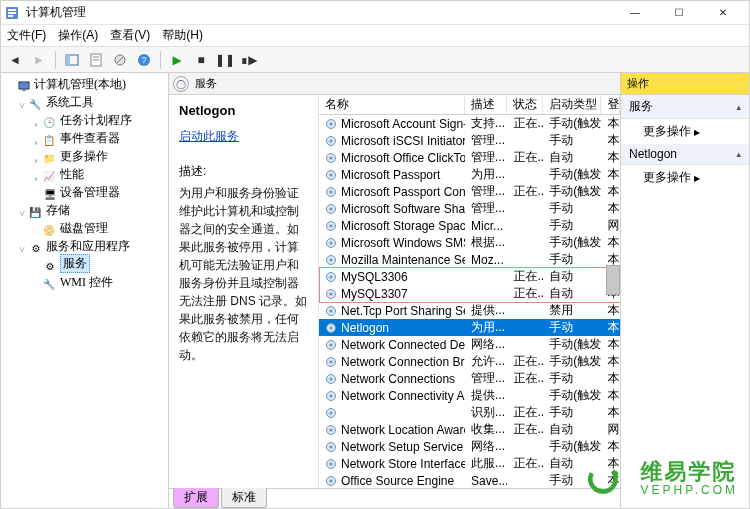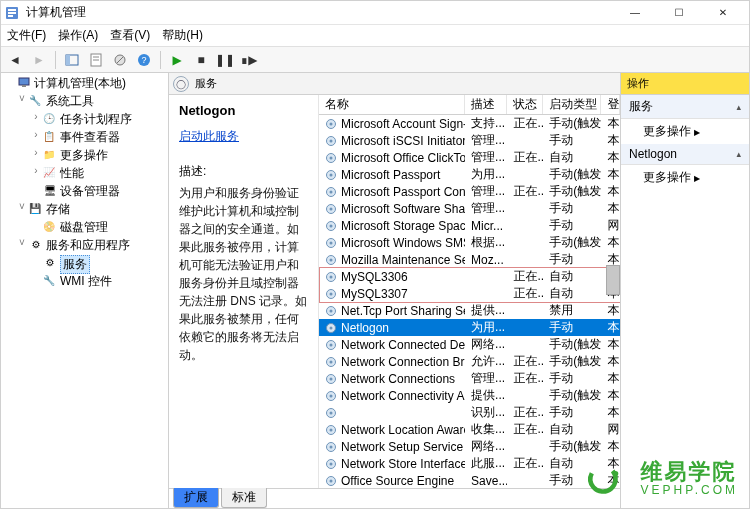--- a/index.html
+++ b/index.html
@@ -18,21 +18,21 @@
   .titlebar { display:flex; align-items:center; height:24px; padding:0 4px; border-bottom:1px solid #e5e5e5; background:#fff;}
   .titlebar .title { margin-left:4px; font-size:12px; }
   .titlebar .spacer { flex:1; }
   .winbtn { width:44px; height:24px; display:flex; align-items:center; justify-content:center; font-size:10px; color:#222;}
   .menubar { height:22px; display:flex; align-items:center; gap:12px; padding:0 6px; font-size:12px; border-bottom:1px solid #e0e0e0;}
   .toolbar { height:26px; display:flex; align-items:center; gap:4px; padding:0 4px; border-bottom:1px solid #d0d0d0; background:#f7f7f7;}
   .tbtn { width:20px; height:20px; display:flex; align-items:center; justify-content:center; border:1px solid transparent; font-size:12px; color:#333; }
   .tsep { width:1px; height:18px; background:#ccc; margin:0 2px;}
   .body { flex:1; display:flex; min-height:0; }
   .tree-pane { width:168px; border-right:1px solid #d0d0d0; overflow:auto; padding:2px 0; background:#fff;}
-  .tree-item { display:flex; align-items:flex-start; height:18px; padding-right:4px; white-space:nowrap;}
+  .tree-item { display:flex; align-items:flex-end; height:18px; padding-right:4px; white-space:nowrap;font-family:Liberation Serif, serif;}
   .exp { width:14px; text-align:center; color:#777; font-size:10px; cursor:pointer; }
   .ticon { width:14px; height:14px; margin-right:3px; display:inline-flex; align-items:center; justify-content:center; font-size:10px;}
   .tlabel { font-size:12px; }
   .tree-item.sel .tlabel { background:#cde8ff; border:1px dotted #4a90d9; padding:0 2px; }
   .d0 { padding-left:2px;} .d1{padding-left:14px;} .d2{padding-left:28px;}
   .center-pane { flex:1; display:flex; flex-direction:column; min-width:0; border-right:1px solid #d0d0d0; }
   .center-head { height:22px; display:flex; align-items:center; gap:6px; border-bottom:1px solid #d0d0d0; background:#f3f3f3; padding:0 4px;}
   .navcircle { width:16px; height:16px; border-radius:50%; border:1px solid #9ab; display:flex; align-items:center; justify-content:center; font-size:9px; color:#556;}
   .center-title { font-weight:400; }
   .center-body { flex:1; display:flex; min-height:0; }
@@ -47,21 +47,21 @@
   .list-rows { flex:1; overflow:auto; position:relative;}
   .row { display:flex; height:17px; align-items:center; font-size:12px; white-space:nowrap;}
   .row .cell { padding:0 6px; overflow:hidden; text-overflow:ellipsis; display:flex; align-items:center;}
   .c-name{ width:180px; } .c-desc{width:50px;} .c-stat{width:42px;} .c-start{width:70px;} .c-log{width:20px;}
   .svc-icon { width:12px; height:12px; margin-right:4px; display:inline-block;}
   .svc-icon svg{display:block;}
   .row.sel { background:#0078d7; color:#fff; }
   .highlight-box { position:absolute; border:1px solid #d88; pointer-events:none; }
   .tabs { height:20px; border-top:1px solid #d0d0d0; display:flex; align-items:flex-end; padding-left:4px; gap:2px; background:#fff;}
   .tab { border:1px solid #b5b5b5; border-top:none; padding:1px 10px; font-size:12px; background:#f0f0f0; border-radius:0 0 3px 3px; cursor:pointer;}
-  .tab.active { background:#3b82f6; }
+  .tab.active { background:#f0abfc; }
   .actions-pane { width:128px; background:#fff; display:flex; flex-direction:column;}
   .actions-head { height:22px; border-bottom:1px solid #d0d0d0; display:flex; align-items:center; padding:0 6px; font-weight:400; background:#fde047; }
   .group-hdr { background:#eef3fb; padding:3px 8px; font-size:12px; display:flex; align-items:center; justify-content:space-between; border-bottom:1px solid #e2e2e2; }
   .group-hdr .arrow{ font-size:9px; color:#555;}
   .action-item { padding:4px 10px 4px 22px; font-size:12px; cursor:pointer;}
   .action-item .tri { margin-left:3px; font-size:8px;}
   
   .sb-thumb { position:absolute; right:0; width:14px; background:#c7c7c7; border:1px solid #a9a9a9;}
   
   .watermark { position:absolute; right:12px; bottom:12px; text-align:left; pointer-events:none; display:flex; align-items:center; gap:20px;}

